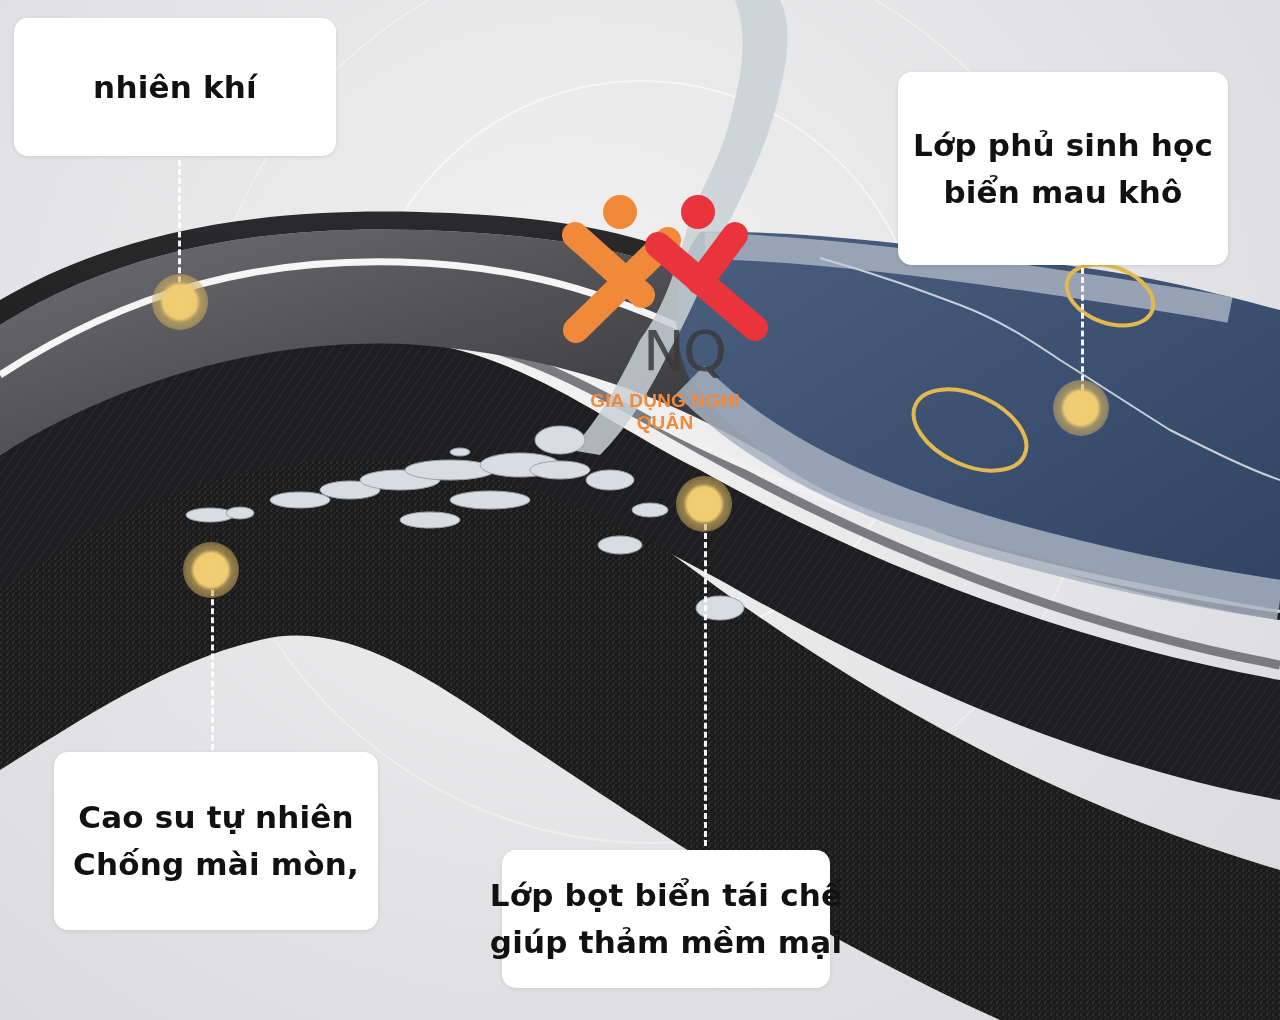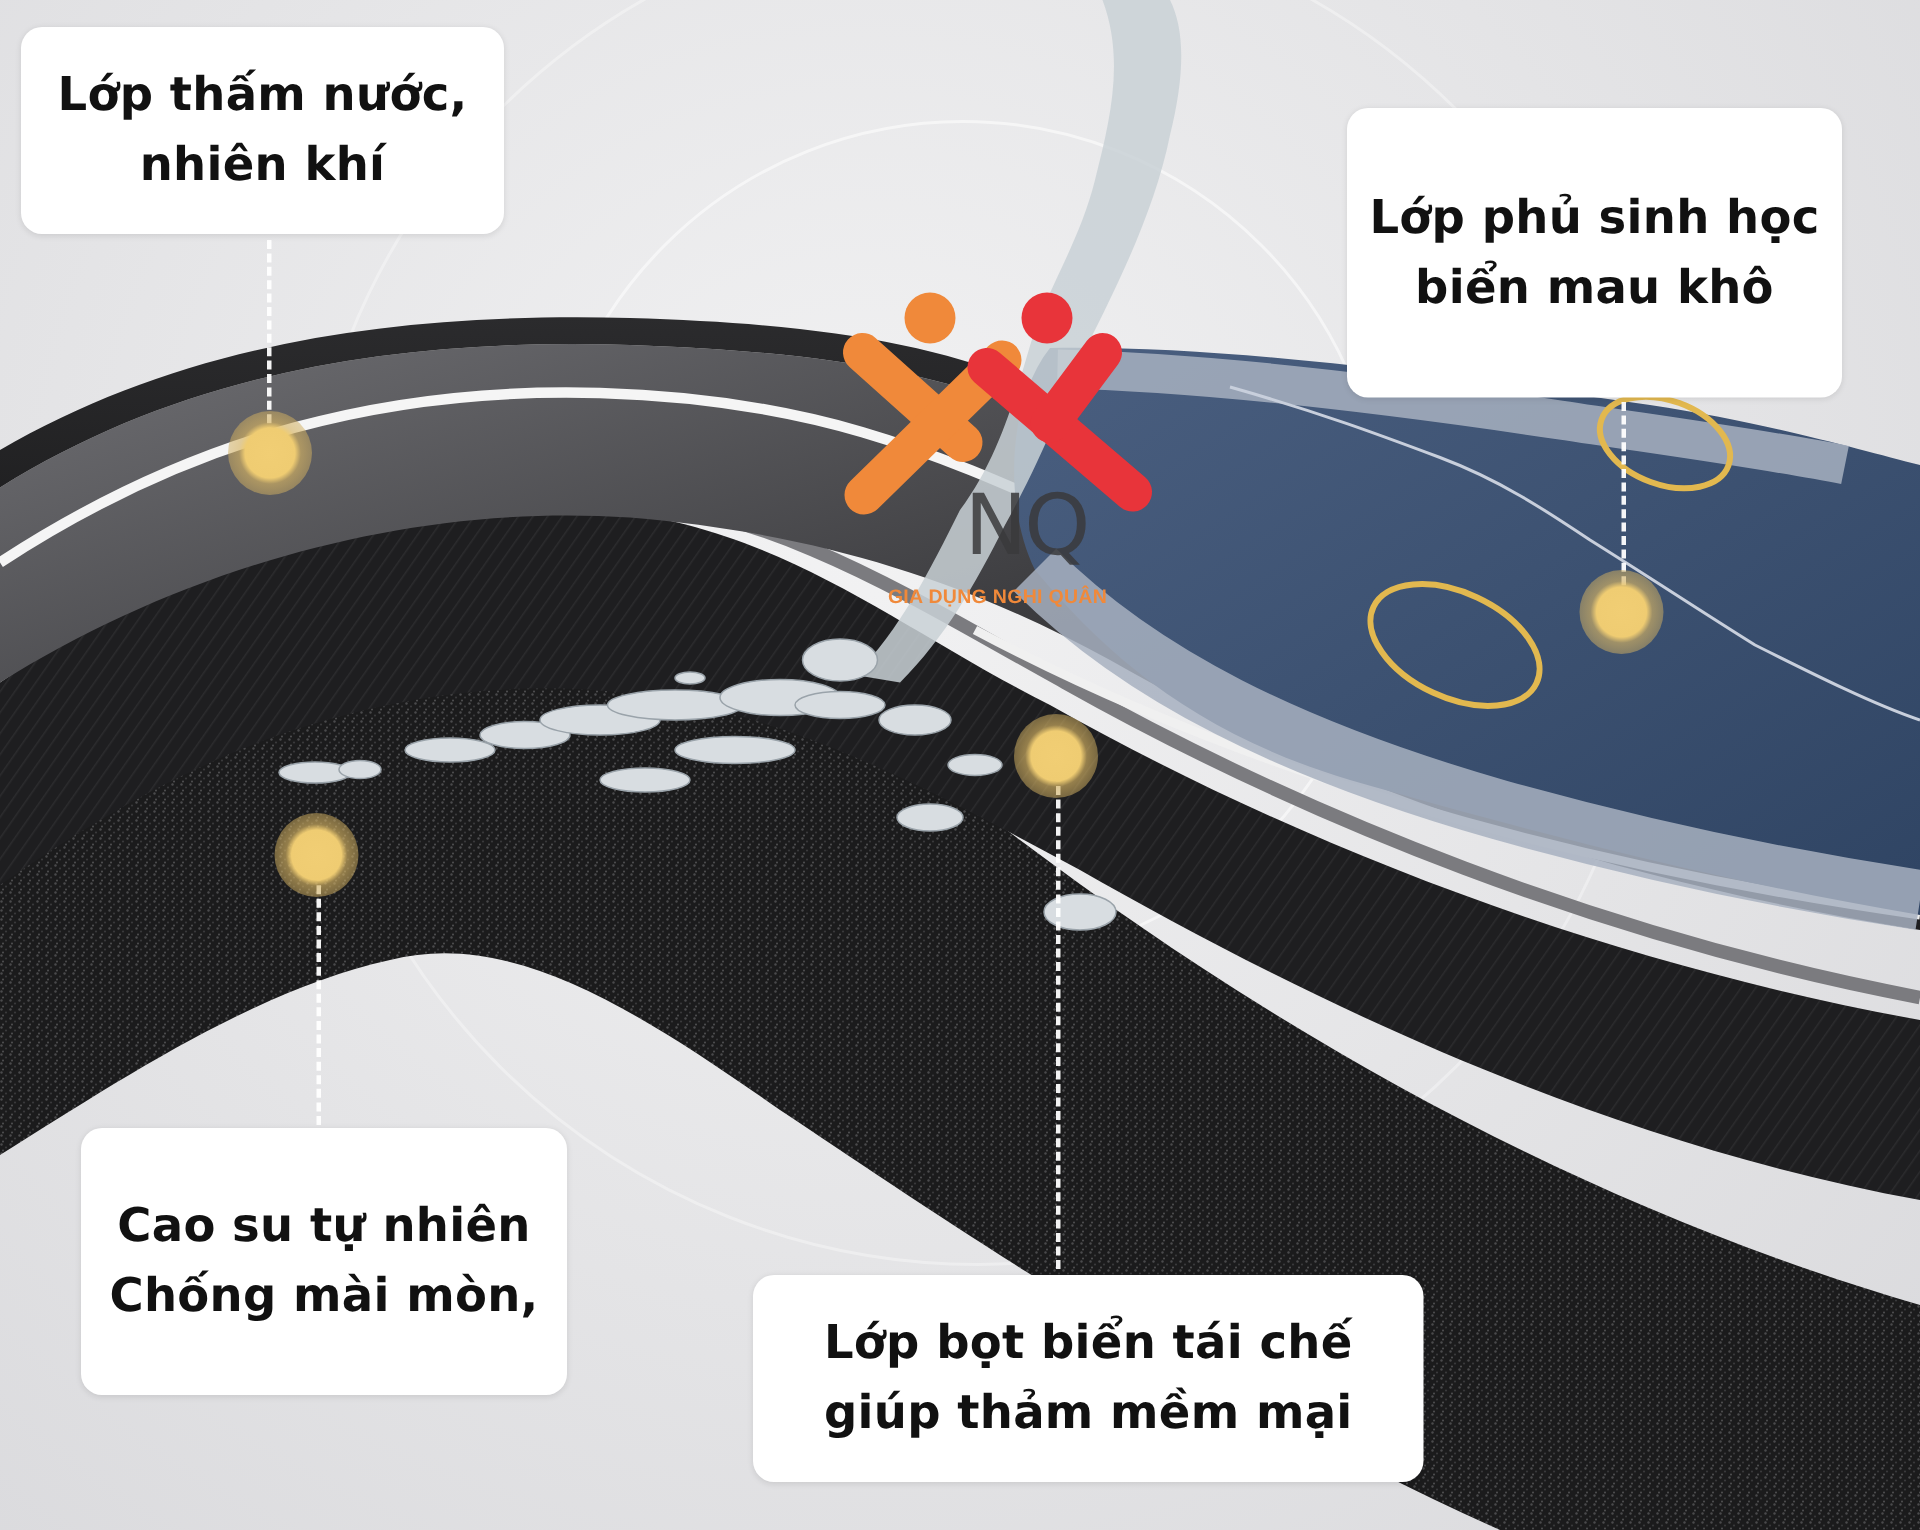--- a/index.html
+++ b/index.html
@@ -19,21 +19,21 @@
     box-shadow: 0 1px 4px rgba(0,0,0,0.10);
     display: flex; flex-direction: column; align-items: center; justify-content: center;
     color: #111; font-weight: bold; font-size: 31px; line-height: 47px; text-align: center;
     letter-spacing: 0.2px;
   }
   .callout span { display: block; white-space: nowrap; }
 
   .logo { position: absolute; left: 550px; top: 190px; width: 230px; height: 230px; }
   .logo-text {
     position: absolute; left: 565px; top: 390px; width: 200px; text-align: center;
-    color: #f0893a; font-weight: bold; font-size: 13px; letter-spacing: 0.2px;
+    color: #f0893a; font-weight: bold; font-size: 19px; letter-spacing: 0.2px;
     font-family: "Liberation Sans", sans-serif;
   }
   .logo-nq {
     position: absolute; left: 624px; top: 318px; width: 120px; text-align: center;
     color: #3a3a3c; font-size: 56px; font-weight: normal; letter-spacing: -2px;
     font-family: "DejaVu Sans", sans-serif; opacity: 0.85;
   }
   .marker {
     position: absolute; width: 56px; height: 56px; border-radius: 50%;
     background: radial-gradient(circle, #f1ce74 0%, #efcc72 42%, rgba(214,180,100,0.65) 52%, rgba(205,172,95,0.45) 78%, rgba(200,170,90,0) 100%);
@@ -132,35 +132,34 @@
   <div class="leader" style="left:1081px; top:268px; height:140px;"></div>
   <div class="leader" style="left:211px; top:572px; height:178px;"></div>
   <div class="leader" style="left:704px; top:506px; height:340px;"></div>
 
   <div class="marker" style="left:180px; top:302px;"></div>
   <div class="marker" style="left:1081px; top:408px;"></div>
   <div class="marker" style="left:211px; top:570px;"></div>
   <div class="marker" style="left:704px; top:504px;"></div>
 
   <div class="callout" style="left:14px; top:18px; width:322px; height:138px;">
-    <span>Lớp thấm nước,</span>
     <span>nhiên khí</span>
   </div>
 
   <div class="callout" style="left:898px; top:72px; width:330px; height:193px;">
     <span>Lớp phủ sinh học</span>
     <span>biển mau khô</span>
   </div>
 
   <div class="callout" style="left:54px; top:752px; width:324px; height:178px;">
     <span>Cao su tự nhiên</span>
     <span>Chống mài mòn,</span>
   </div>
 
-  <div class="callout" style="left:502px; top:850px; width:447px; height:138px;">
+  <div class="callout" style="left:502px; top:850px; width:328px; height:138px;">
     <span>Lớp bọt biển tái chế</span>
     <span>giúp thảm mềm mại</span>
   </div>
 
   <svg class="logo" viewBox="0 0 230 230">
     <circle cx="70" cy="22" r="17" fill="#f0893a"></circle>
     <circle cx="148" cy="22" r="17" fill="#e8343a"></circle>
     <line x1="25" y1="45" x2="92" y2="105" stroke="#f0893a" stroke-width="26" stroke-linecap="round"></line>
     <line x1="118" y1="50" x2="26" y2="140" stroke="#f0893a" stroke-width="26" stroke-linecap="round"></line>
     <line x1="108" y1="55" x2="205" y2="138" stroke="#e8343a" stroke-width="26" stroke-linecap="round"></line>

